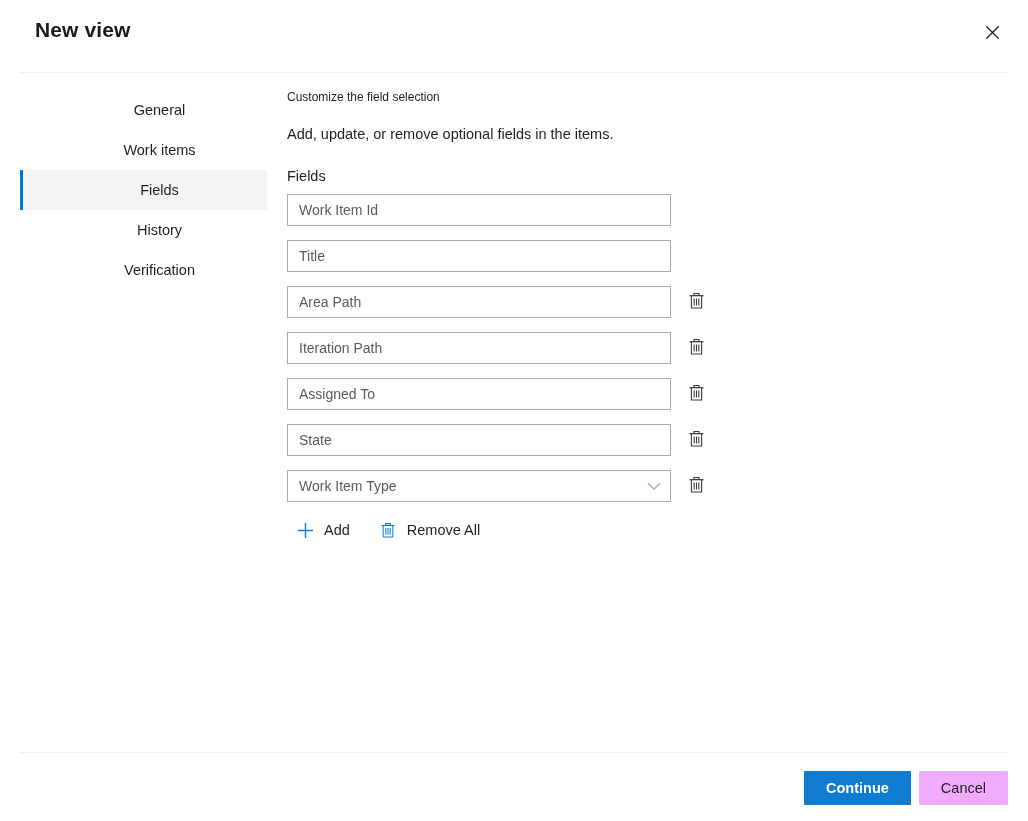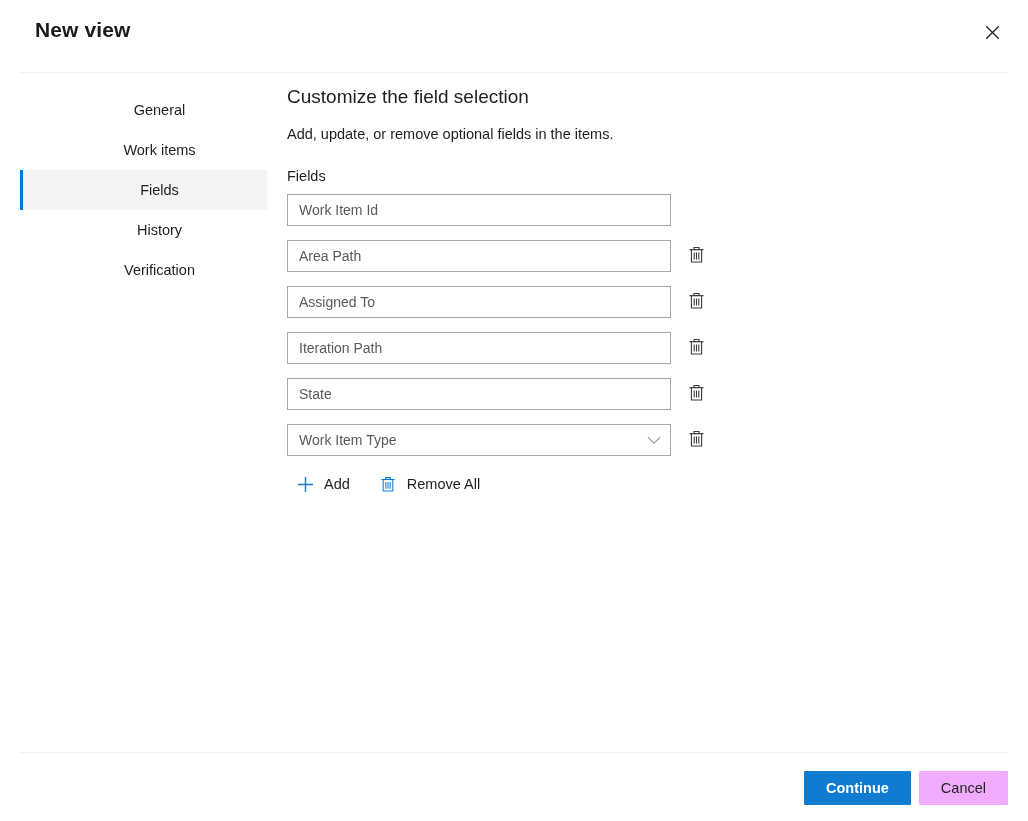--- a/index.html
+++ b/index.html
@@ -92,21 +92,21 @@
   }
 
   
   .main-panel {
     position: absolute;
     left: 287px;
     top: 86px;
     width: 700px;
   }
   .panel-heading {
-    font-size: 19px;
+    font-size: 12px;
     color: #201f1e;
     margin: 0 0 0 0;
     line-height: 22px;
   }
   .panel-subheading {
     font-size: 14.5px;
     color: #201f1e;
     margin-top: 15px;
     line-height: 22px;
   }
@@ -278,56 +278,62 @@
 
   <div class="field-list">
 
     <div class="field-row">
       <div class="field-input-wrap">
         <input class="field-input" type="text" value="Work Item Id" style="">
       </div>
       <div class="delete-slot-empty"></div>
     </div>
 
+    <div class="field-row">
+      <div class="field-input-wrap">
+        <input class="field-input" type="text" value="Title" style="">
+      </div>
+      <div class="delete-slot-empty"></div>
+    </div>
 
     <div class="field-row">
       <div class="field-input-wrap">
         <input class="field-input" type="text" value="Area Path" style="">
       </div>
       <button class="delete-icon-btn">
         <span>
           <svg width="17" height="18" viewBox="0 0 17 18" aria-hidden="true">
             <path d="M6 1.5 h5 v2 h-5 z" fill="none" stroke="#3b3a39" stroke-width="1.1"></path>
             <path d="M1.5 3.7 h14" stroke="#3b3a39" stroke-width="1.2"></path>
             <path d="M3.4 3.7 v12.3 h10.2 v-12.3" fill="none" stroke="#3b3a39" stroke-width="1.1"></path>
             <path d="M6.2 6.4 v7.2 M8.5 6.4 v7.2 M10.8 6.4 v7.2" stroke="#3b3a39" stroke-width="1.1"></path>
           </svg>
         </span>
       </button>
     </div>
 
     <div class="field-row">
       <div class="field-input-wrap">
-        <input class="field-input" type="text" value="Assigned To" style="">
+        <input class="field-input" type="text" value="Iteration Path" style="">
       </div>
       <button class="delete-icon-btn">
         <span>
           <svg width="17" height="18" viewBox="0 0 17 18" aria-hidden="true">
             <path d="M6 1.5 h5 v2 h-5 z" fill="none" stroke="#3b3a39" stroke-width="1.1"></path>
             <path d="M1.5 3.7 h14" stroke="#3b3a39" stroke-width="1.2"></path>
             <path d="M3.4 3.7 v12.3 h10.2 v-12.3" fill="none" stroke="#3b3a39" stroke-width="1.1"></path>
             <path d="M6.2 6.4 v7.2 M8.5 6.4 v7.2 M10.8 6.4 v7.2" stroke="#3b3a39" stroke-width="1.1"></path>
           </svg>
         </span>
       </button>
     </div>
 
     <div class="field-row">
       <div class="field-input-wrap">
-        <input class="field-input" type="text" value="Iteration Path" style="">
+        <input class="field-input" type="text" value="Assigned To" style="">
       </div>
       <button class="delete-icon-btn">
         <span>
           <svg width="17" height="18" viewBox="0 0 17 18" aria-hidden="true">
             <path d="M6 1.5 h5 v2 h-5 z" fill="none" stroke="#3b3a39" stroke-width="1.1"></path>
             <path d="M1.5 3.7 h14" stroke="#3b3a39" stroke-width="1.2"></path>
             <path d="M3.4 3.7 v12.3 h10.2 v-12.3" fill="none" stroke="#3b3a39" stroke-width="1.1"></path>
             <path d="M6.2 6.4 v7.2 M8.5 6.4 v7.2 M10.8 6.4 v7.2" stroke="#3b3a39" stroke-width="1.1"></path>
           </svg>
         </span>

